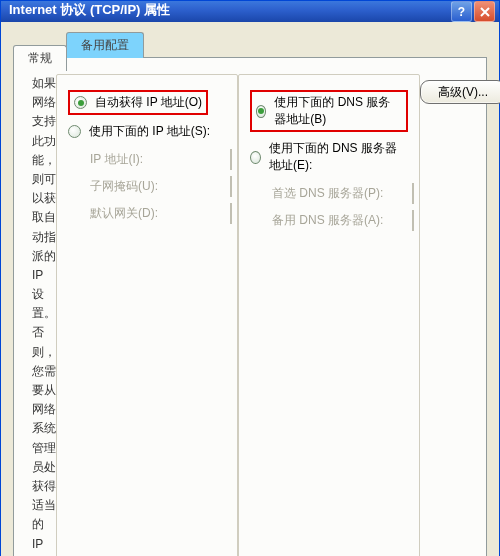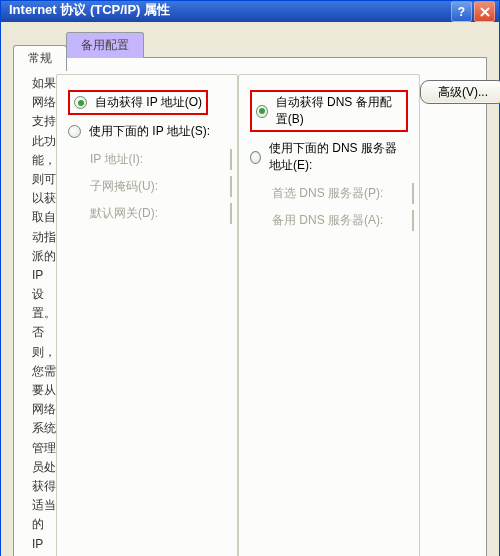--- a/index.html
+++ b/index.html
@@ -50,21 +50,21 @@
   }
   .tabs {
     display: flex;
     position: relative;
     z-index: 2;
   }
   .tab {
     padding: 4px 14px;
     border: 1px solid #919b9c;
     border-bottom: none;
-    background: #c4b5fd;
+    background: #7dd3fc;
     border-radius: 3px 3px 0 0;
     margin-right: -1px;
     color: #444;
   }
   .tab.active {
     background: #fcfcfa;
     font-weight: normal;
     position: relative;
     top: 13px;
     z-index: 3;
@@ -213,21 +213,21 @@
         <div class="field-row">
           <span class="field-label">默认网关(D):</span>
           <div class="field-input"></div>
         </div>
       </div>
 
       <div class="group">
         <div class="radio-row">
           <span class="highlight">
             <span class="radio checked"></span>
-            <span>自动获得 DNS 备用配置(B)</span>
+            <span>使用下面的 DNS 服务器地址(B)</span>
           </span>
         </div>
         <div class="radio-row">
           <span class="radio"></span>
           <span>使用下面的 DNS 服务器地址(E):</span>
         </div>
         <div class="field-row">
           <span class="field-label">首选 DNS 服务器(P):</span>
           <div class="field-input"></div>
         </div>

